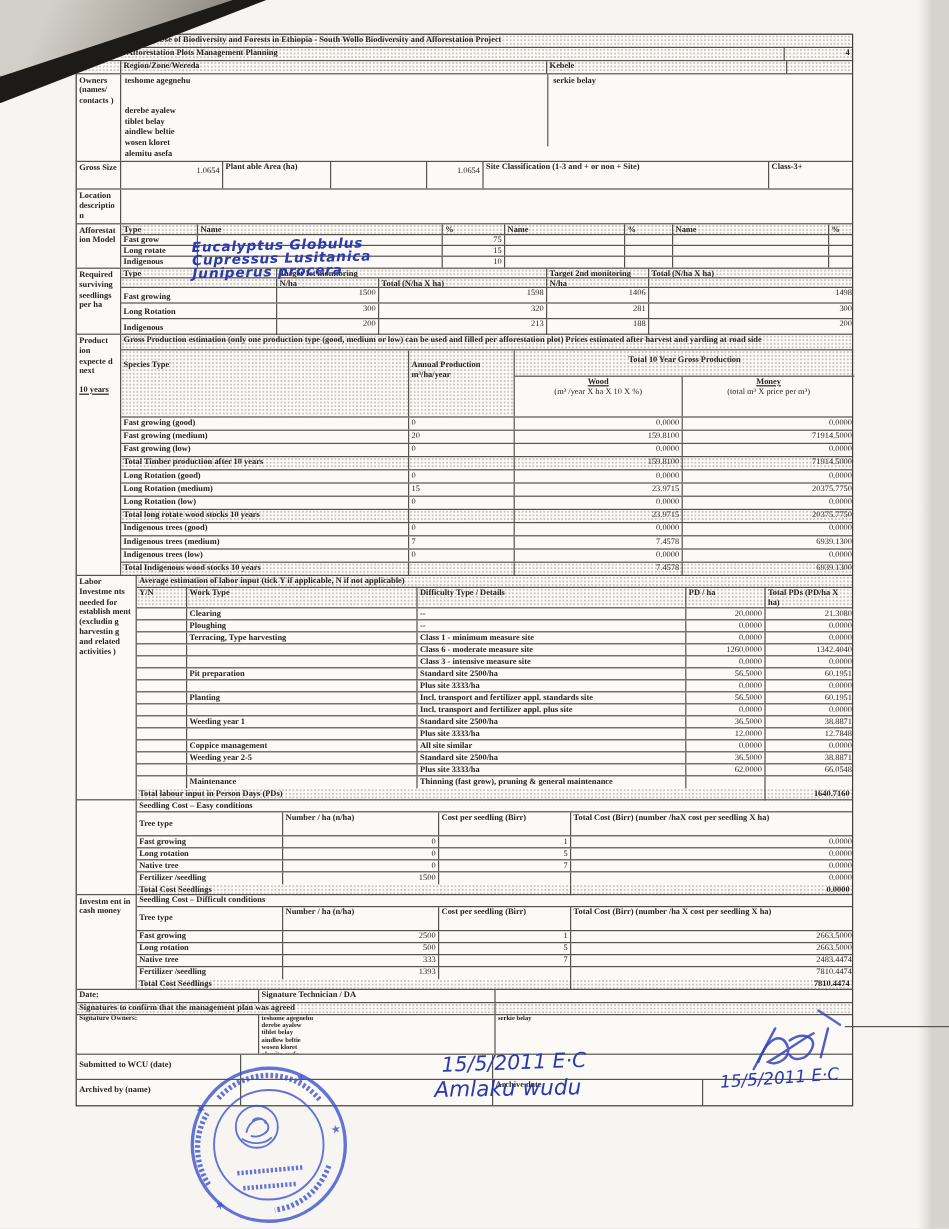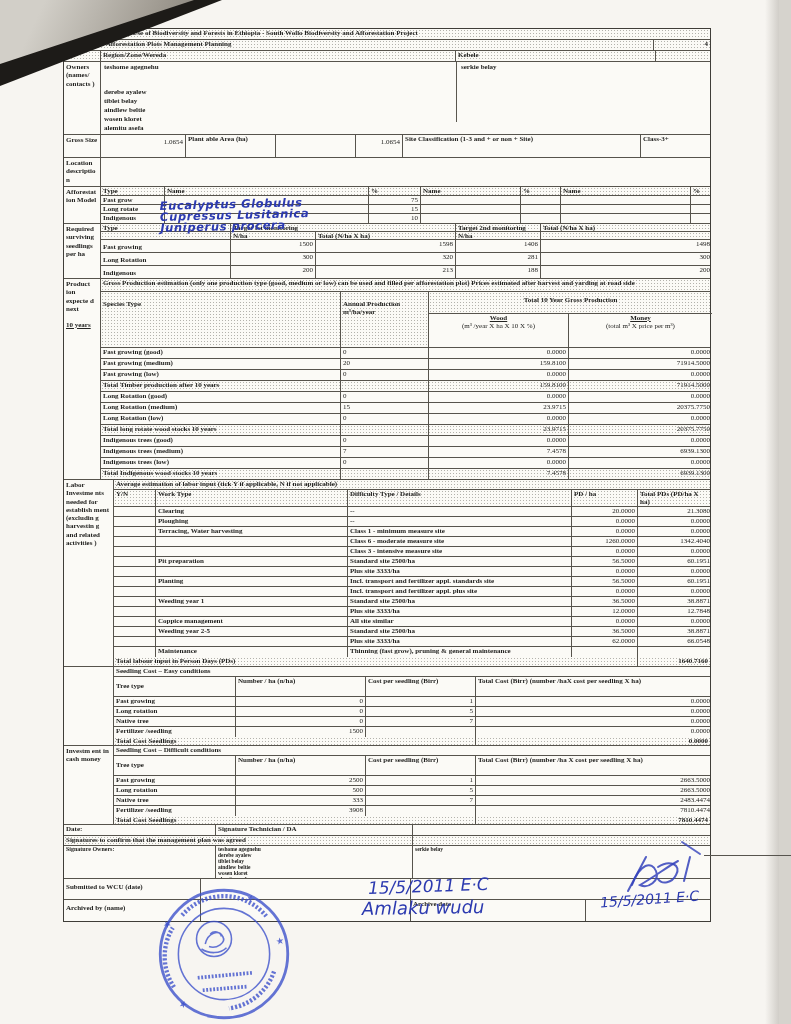--- a/index.html
+++ b/index.html
@@ -327,21 +327,21 @@
           </div>
             <div class="row" style="height:10px">
             <div class="c" style="flex-basis:42px"></div>
             <div class="c b" style="flex-basis:192px">Ploughing</div>
             <div class="c b" style="flex-basis:224px">--</div>
             <div class="c r" style="flex-basis:66px">0.0000</div>
             <div class="c r" style="flex-basis:74px">0.0000</div>
           </div>
             <div class="row" style="height:10px">
             <div class="c" style="flex-basis:42px"></div>
-            <div class="c b" style="flex-basis:192px">Terracing, Water harvesting</div>
+            <div class="c b" style="flex-basis:192px">Terracing, Type harvesting</div>
             <div class="c b" style="flex-basis:224px">Class 1 - minimum measure site</div>
             <div class="c r" style="flex-basis:66px">0.0000</div>
             <div class="c r" style="flex-basis:74px">0.0000</div>
           </div>
             <div class="row" style="height:10px">
             <div class="c" style="flex-basis:42px"></div>
             <div class="c b" style="flex-basis:192px"></div>
             <div class="c b" style="flex-basis:224px">Class 6 - moderate measure site</div>
             <div class="c r" style="flex-basis:66px">1260.0000</div>
             <div class="c r" style="flex-basis:74px">1342.4040</div>
@@ -504,21 +504,21 @@
             <div class="c r" style="flex-basis:236px">2663.5000</div>
           </div>
             <div class="row" style="height:10px">
             <div class="c b" style="flex-basis:122px">Native tree</div>
             <div class="c r" style="flex-basis:130px">333</div>
             <div class="c r" style="flex-basis:110px">7</div>
             <div class="c r" style="flex-basis:236px">2483.4474</div>
           </div>
             <div class="row" style="height:10px">
             <div class="c b" style="flex-basis:122px">Fertilizer /seedling</div>
-            <div class="c r" style="flex-basis:130px">3908</div>
+            <div class="c r" style="flex-basis:130px">1393</div>
             <div class="c r" style="flex-basis:110px"></div>
             <div class="c r" style="flex-basis:236px">7810.4474</div>
           </div>
           </div>
         <div class="row tx" style="height:9px;border-bottom:none">
           <div class="c b" style="flex-basis:362px">Total Cost Seedlings</div>
           <div class="c r b flex1">7810.4474</div>
         </div>
       </div>
     </div>

